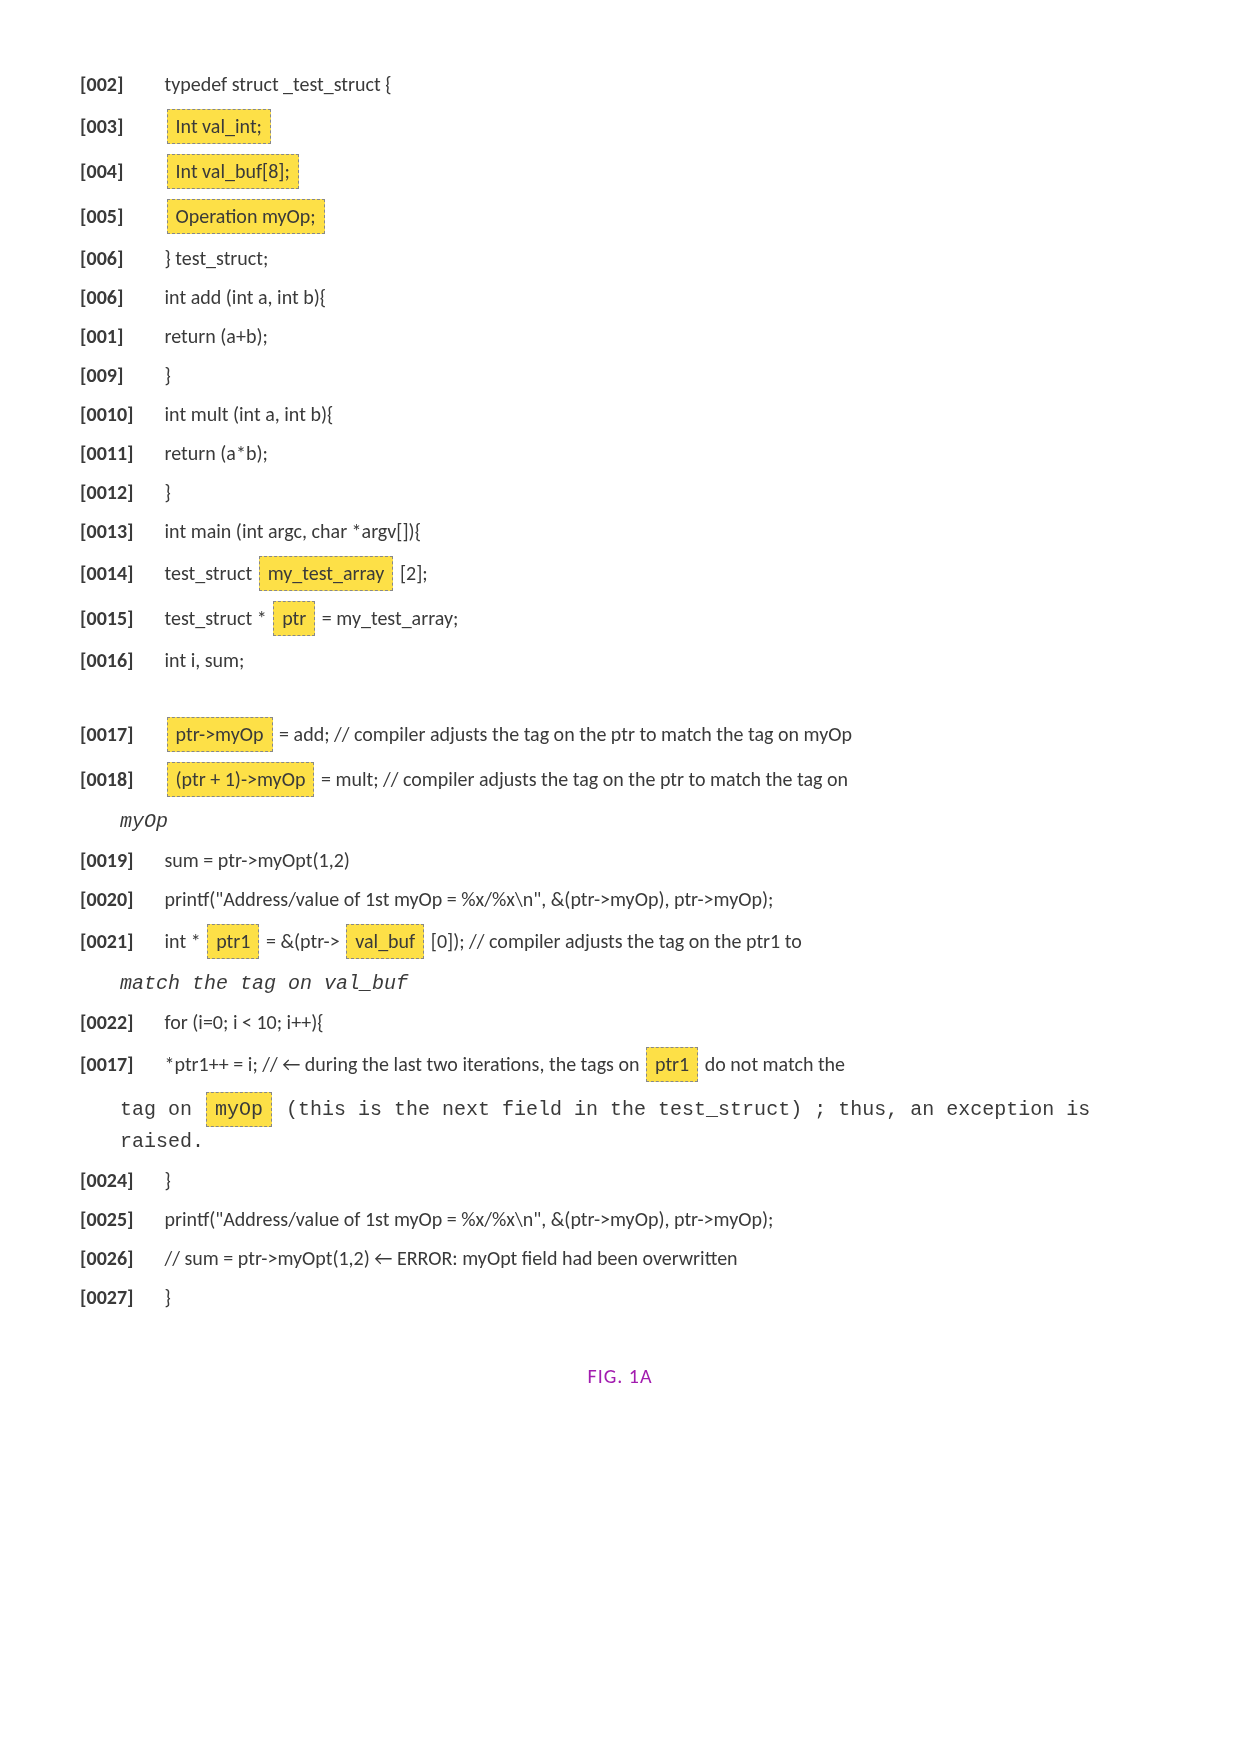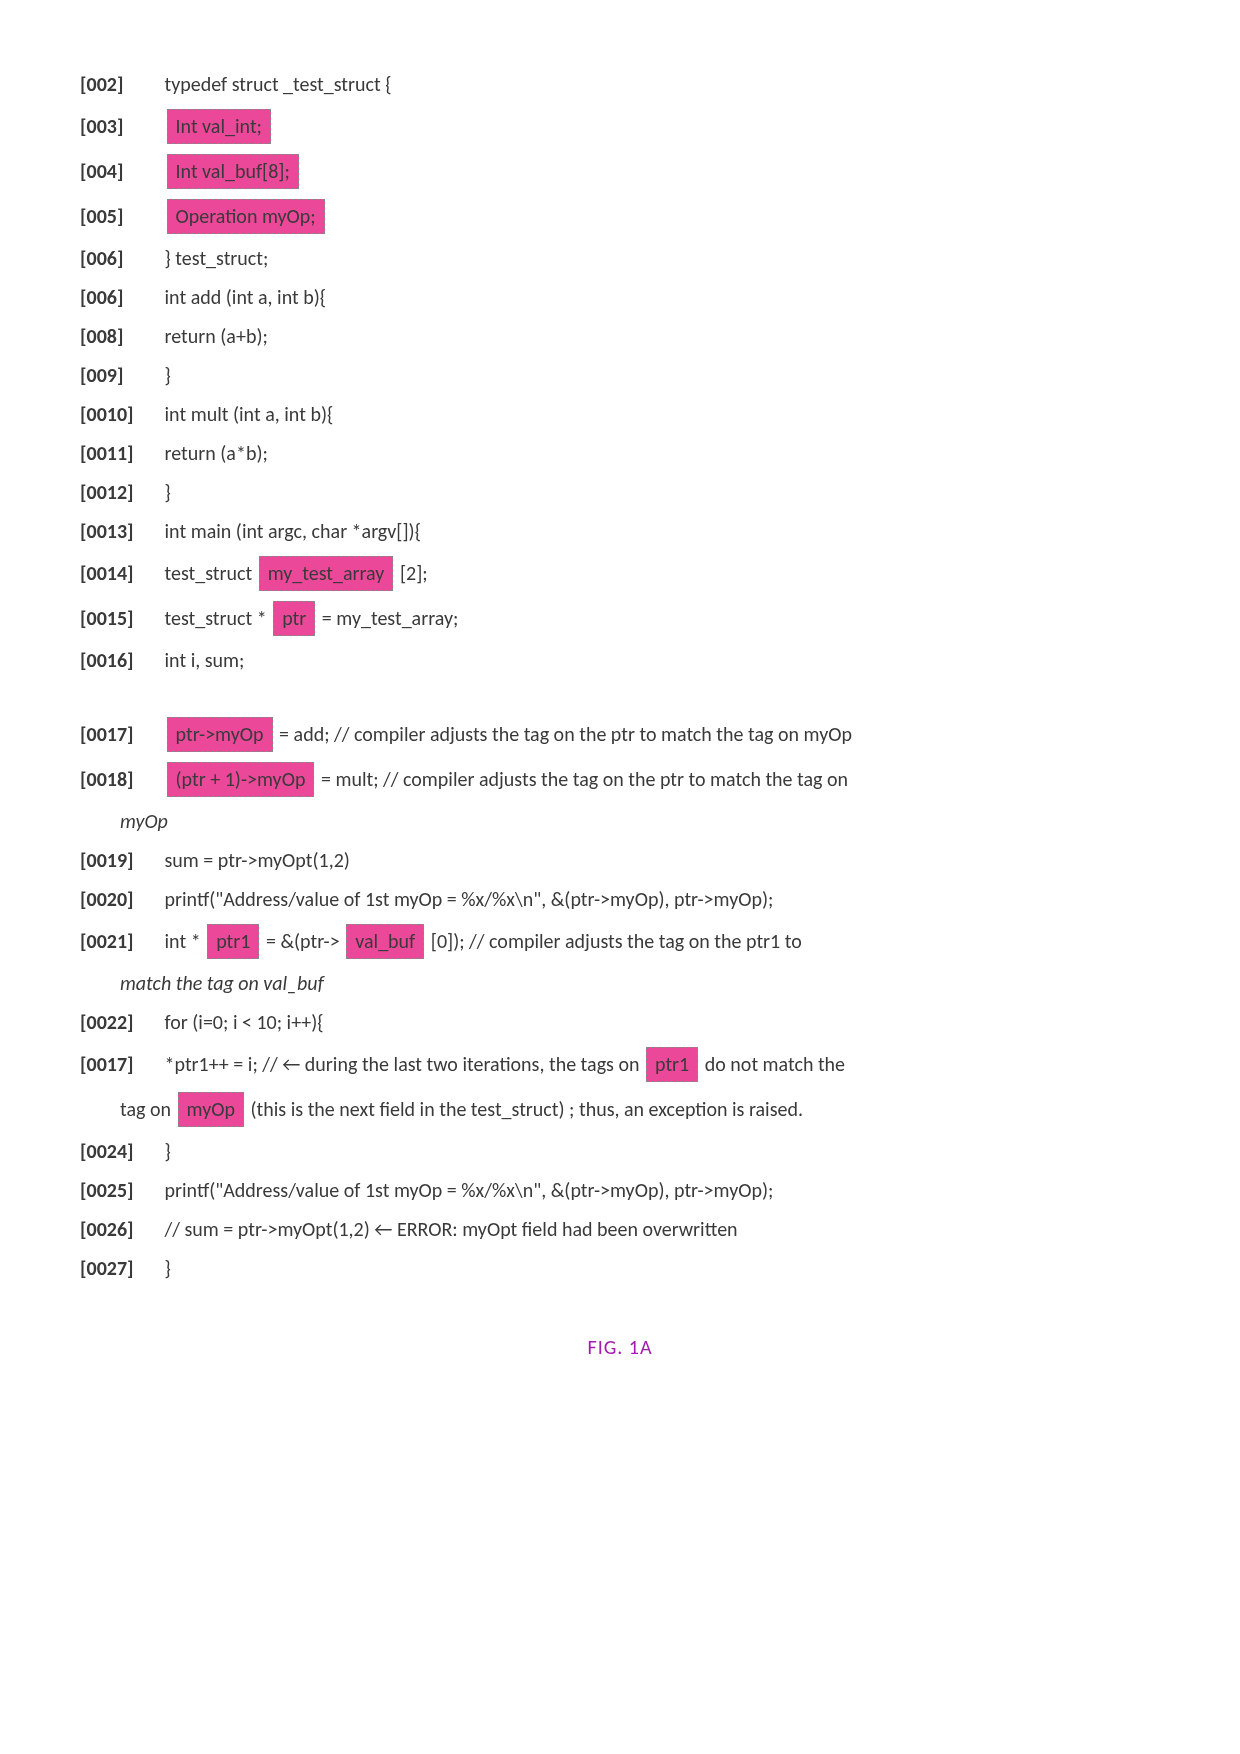--- a/index.html
+++ b/index.html
@@ -20,26 +20,27 @@
     white-space: nowrap;
   }
   .num {
     display: inline-block;
     width: 80px;
     font-weight: bold;
   }
   .contline {
     margin: 4px 0 10px 40px;
     font-style: italic;
+    font-family: Liberation Mono, monospace;
   }
   .ital {
   }
   .hl {
     display: inline-block;
-    background: #ec4899;
+    background: #fde047;
     border: 1px dashed #888;
     padding: 2px 8px;
     margin: 0 2px;
     vertical-align: baseline;
   }
   .figcap {
     text-align: center;
     margin-top: 50px;
     letter-spacing: 1px;
     color: #a21caf;
@@ -78,21 +79,21 @@
     <span class="num">[006]</span>
     <span>} test_struct;</span>
   </div>
 
   <div class="line">
     <span class="num">[006]</span>
     <span>int add (int a, int b){</span>
   </div>
 
   <div class="line">
-    <span class="num">[008]</span>
+    <span class="num">[001]</span>
     <span>return (a+b);</span>
   </div>
 
   <div class="line">
     <span class="num">[009]</span>
     <span>}</span>
   </div>
 
   <div class="line">
     <span class="num">[0010]</span>

